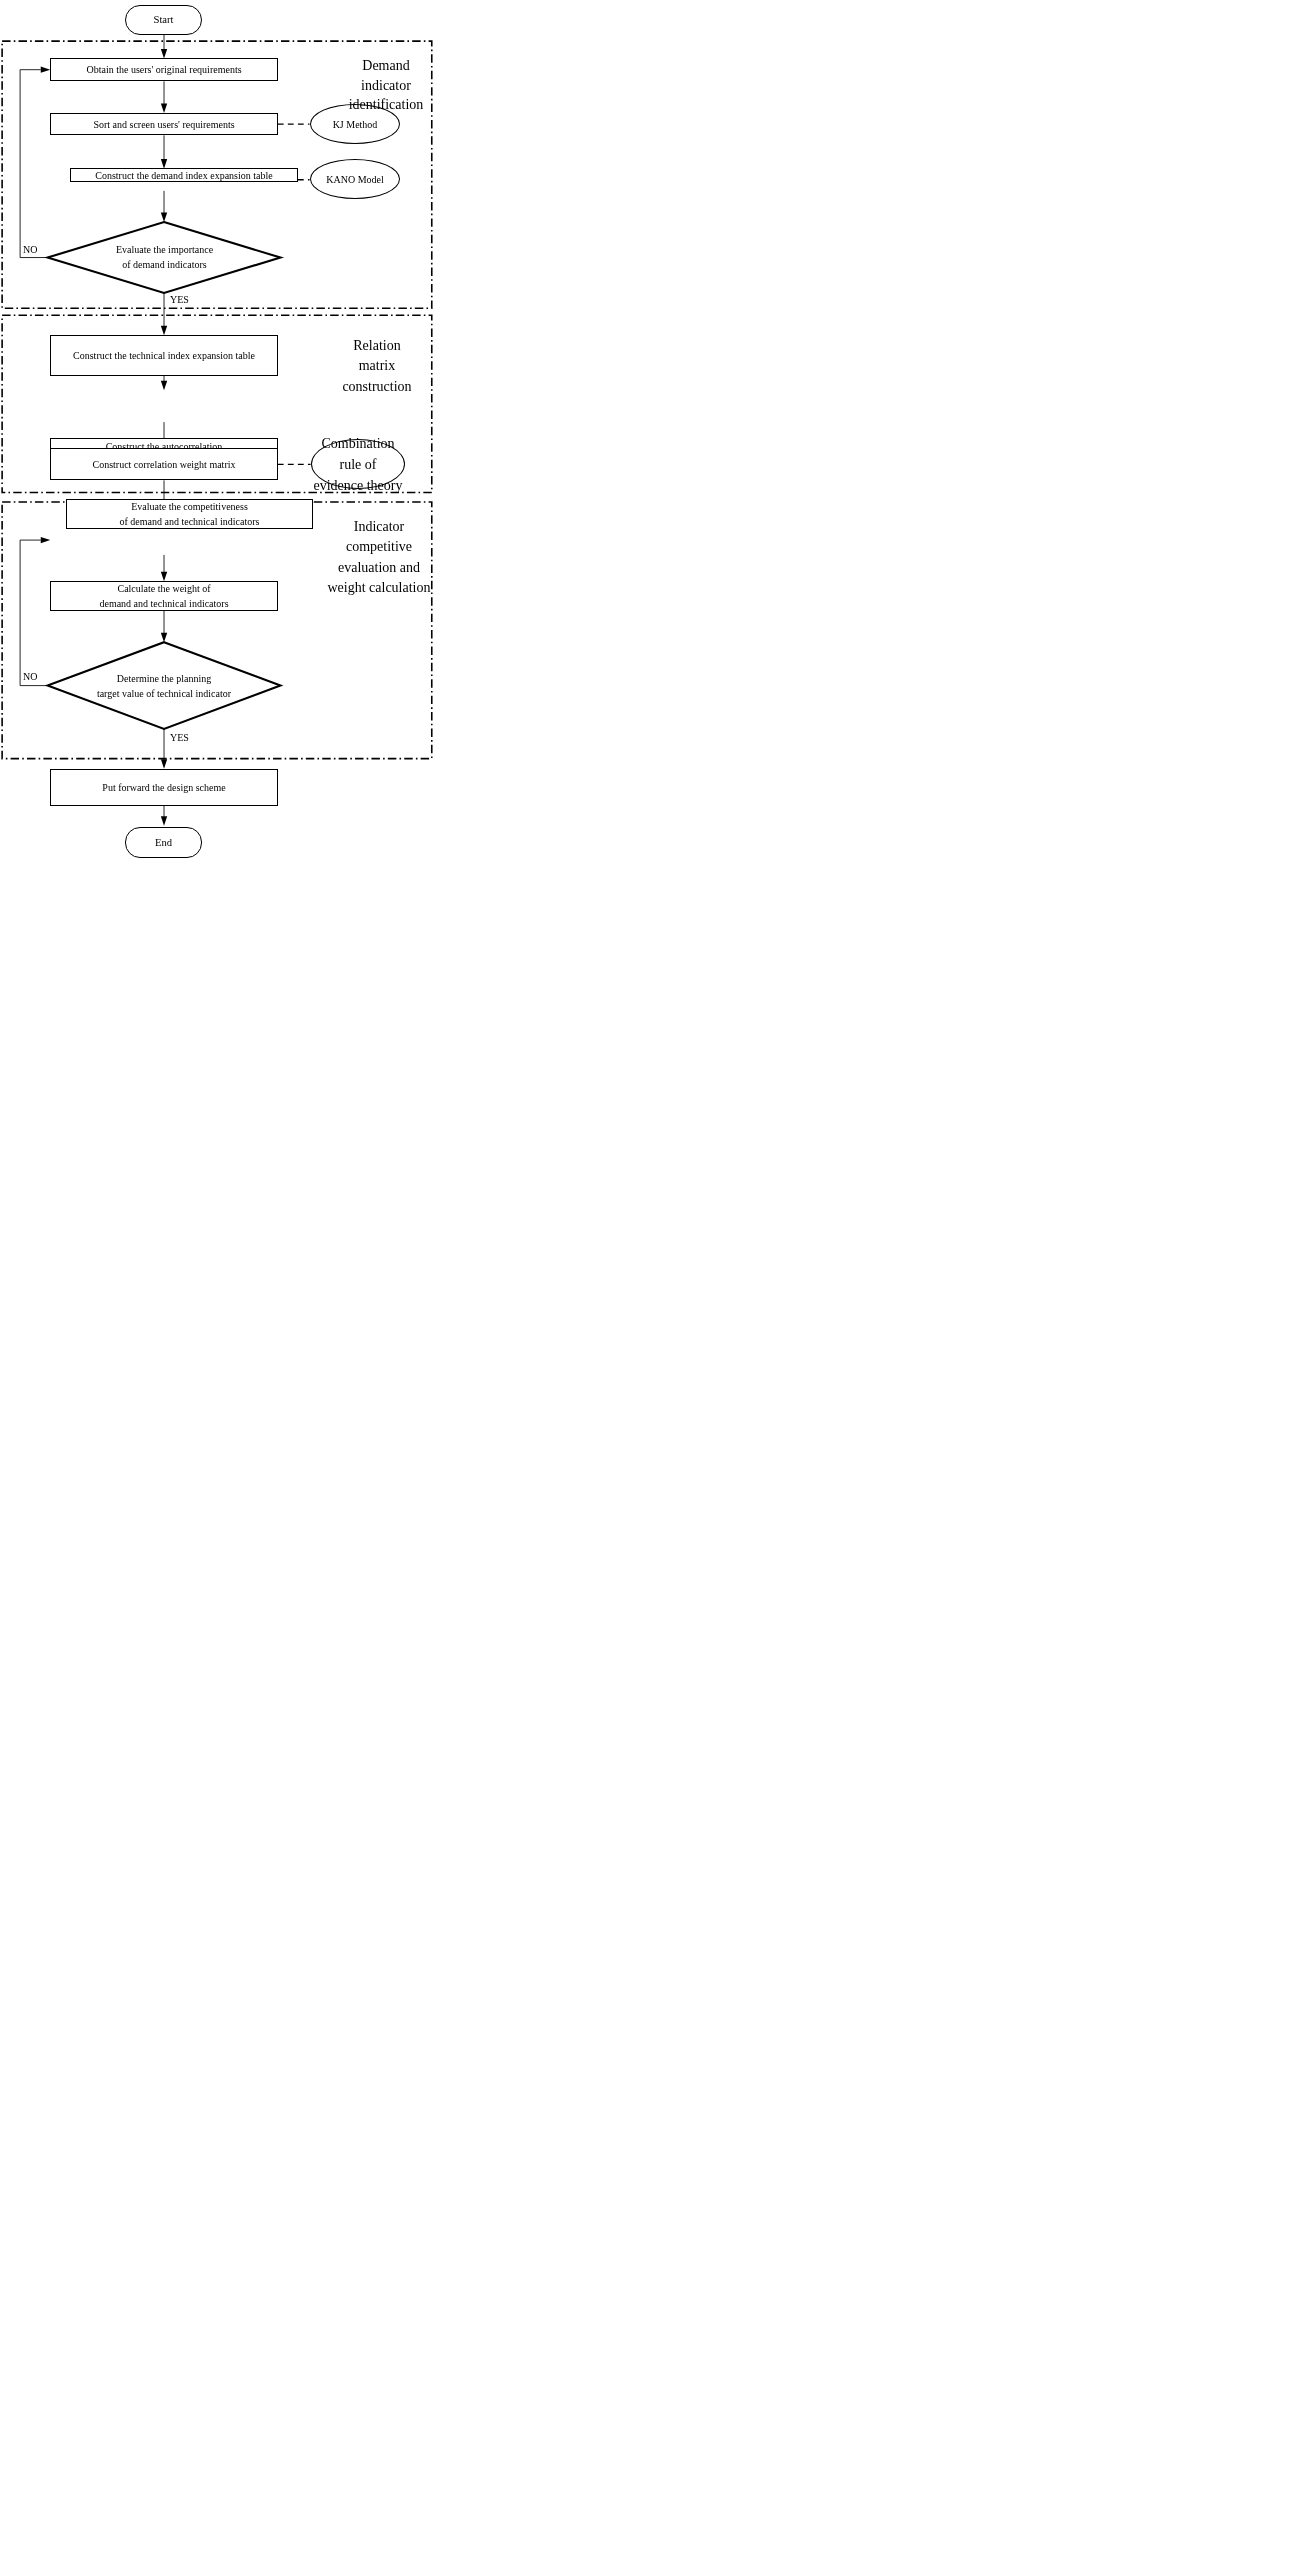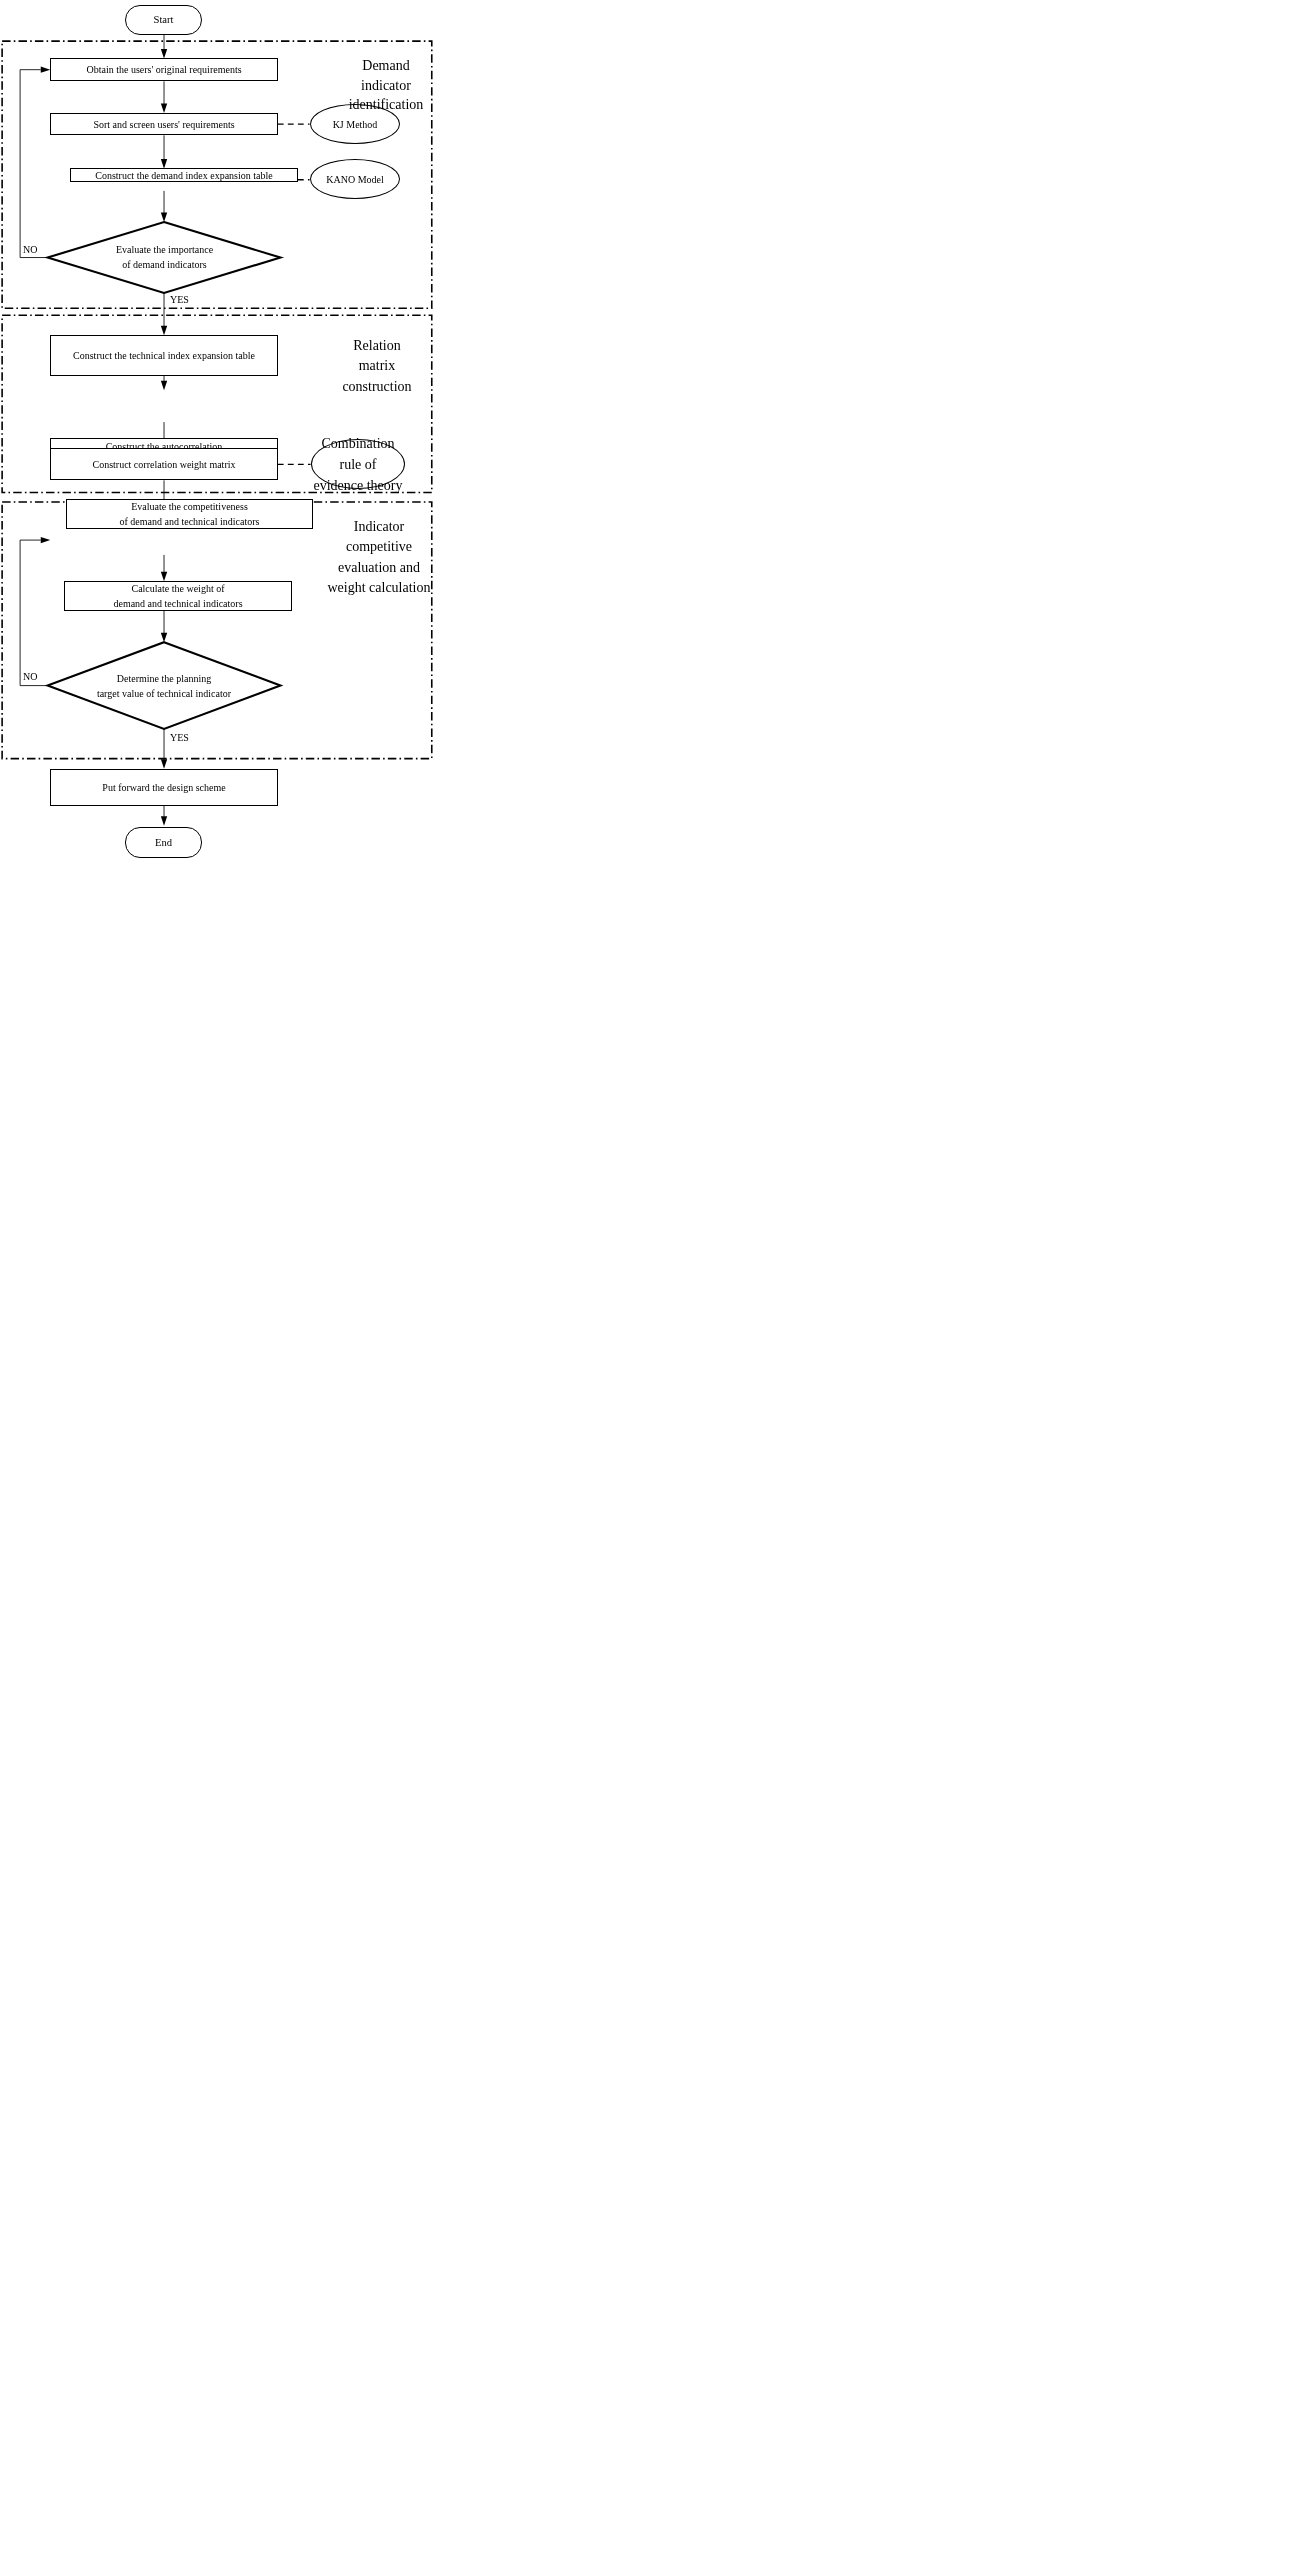--- a/index.html
+++ b/index.html
@@ -119,21 +119,21 @@
 matrix of technical indicators</span>
   </div>
   <div class="node proc" style="left:50px;top:448px;width:228px;height:32px;">
     <span class="txt">Construct correlation weight matrix</span>
   </div>
 
   <div class="node proc" style="left:50px;top:499px;width:247px;height:30px;margin-left:16px;">
     <span class="txt">Evaluate the competitiveness
 of demand and technical indicators</span>
   </div>
-  <div class="node proc" style="left:50px;top:581px;width:228px;height:30px;margin-left:14px;">
+  <div class="node proc" style="left:50px;top:581px;width:228px;height:30px;">
     <span class="txt">Calculate the weight of
 demand and technical indicators</span>
   </div>
   <div class="node dtext" style="left:58px;top:669px;width:212px;height:34px;line-height:1.55;">
     <span class="txt">Determine the planning
 target value of technical indicator</span>
   </div>
 
   <div class="node proc" style="left:50px;top:769px;width:228px;height:37px;">
     <span class="txt">Put forward the design scheme</span>

